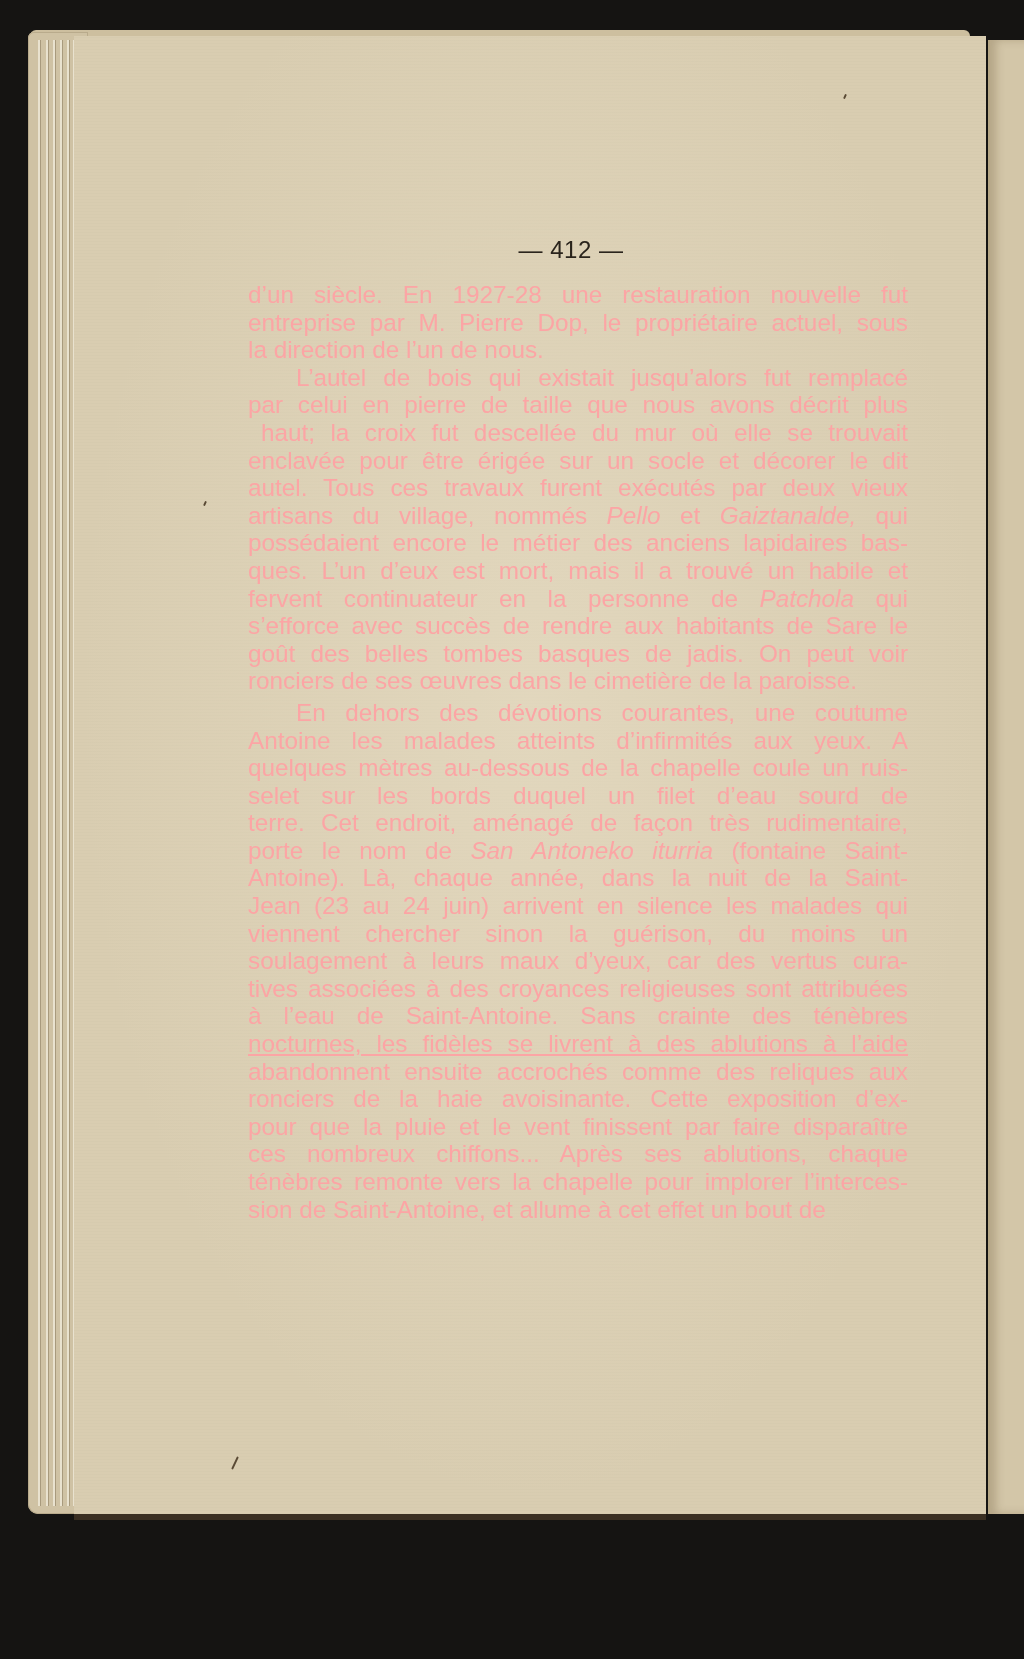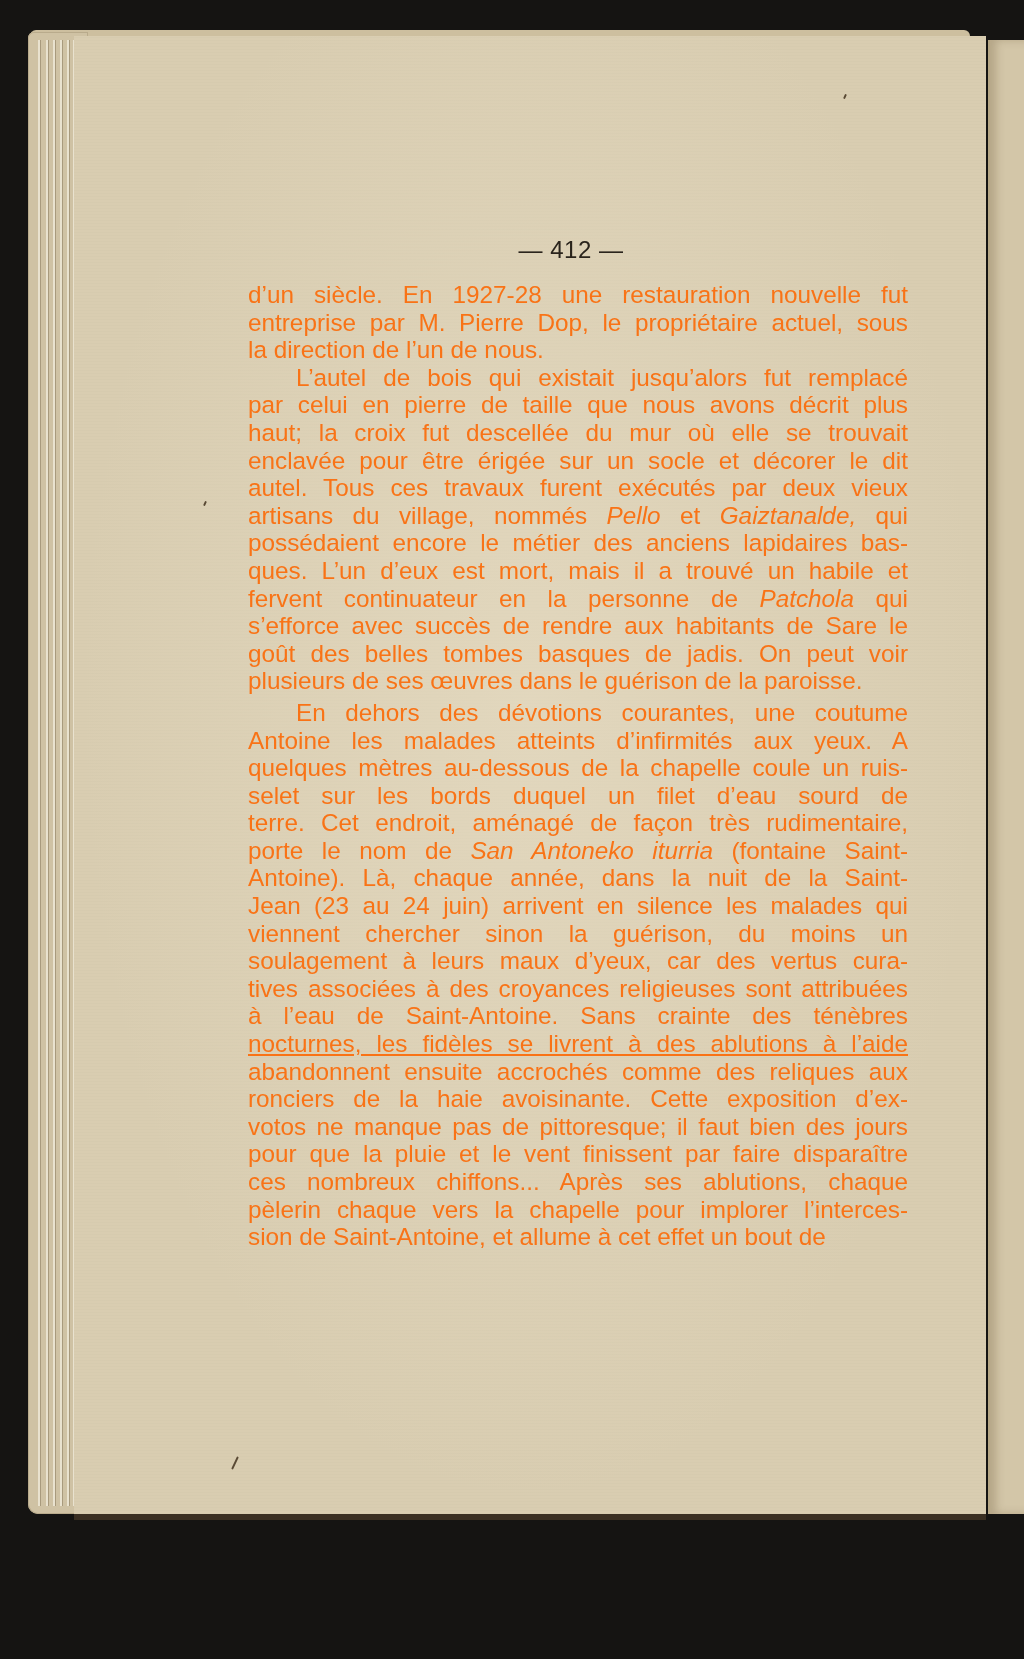--- a/index.html
+++ b/index.html
@@ -38,21 +38,21 @@
   }
   .page-number {
     position: absolute; left: 0; right: 0; top: 236px; text-align: center;
     font-family: "Liberation Sans Narrow", "Liberation Sans", sans-serif;
     font-size: 24px; color: #2a241c; letter-spacing: 0.5px;
     padding-left: 118px; box-sizing: border-box;
   }
   .text-block {
     position: absolute; left: 248px; top: 281px; width: 660px;
     font-family: "Liberation Sans", sans-serif;
-    font-size: 24.3px; line-height: 27.6px; color: #f97316;
+    font-size: 24.3px; line-height: 27.6px; color: #fca5a5;
     font-stretch: condensed;
   }
   .line {
     display: block; white-space: nowrap; text-align: justify; text-align-last: justify;
     transform-origin: left center;
   }
   .line.last { text-align-last: left; }
   .line.indent { padding-left: 48px; }
   .para-gap { height: 4px; }
   .it { font-style: italic; }
@@ -82,47 +82,46 @@
 
 <div class="text-block" id="text-block">
     <div>
       <span class="line" style="display: block;"><span>d’un siècle. En 1927-28 une  restauration nouvelle  fut</span></span>
       <span class="line" style="display: block;"><span>entreprise par M. Pierre Dop, le propriétaire actuel, sous</span></span>
       <span class="line last" style="display: block;"><span>la direction de l’un de nous.</span></span>
     </div>
     <div>
       <span class="line indent" style="display: block;"><span>L’autel de bois qui existait jusqu’alors fut remplacé</span></span>
       <span class="line" style="display: block;"><span>par celui en pierre de taille que nous avons décrit plus</span></span>
-      <span class="line" style="display: block;"><span>haut; la croix fut  descellée du mur où  elle se  trouvait</span></span>
+      <span class="line" style="display: block; margin-left: 13px;"><span>haut; la croix fut  descellée du mur où  elle se  trouvait</span></span>
       <span class="line" style="display: block;"><span>enclavée pour être érigée sur un socle et décorer le dit</span></span>
       <span class="line" style="display: block;"><span>autel. Tous ces travaux furent exécutés par deux vieux</span></span>
       <span class="line" style="display: block;"><span>artisans du village,  nommés </span><span class="it">Pello</span><span> et </span><span class="it">Gaiztanalde,</span><span>  qui</span></span>
       <span class="line" style="display: block;"><span>possédaient encore le métier des anciens lapidaires bas-</span></span>
       <span class="line" style="display: block;"><span>ques. L’un d’eux est mort, mais il a trouvé un habile et</span></span>
       <span class="line" style="display: block;"><span>fervent continuateur en  la personne de  </span><span class="it">Patchola</span><span>  qui</span></span>
       <span class="line" style="display: block;"><span>s’efforce avec succès de rendre aux habitants de Sare le</span></span>
       <span class="line" style="display: block;"><span>goût des belles tombes basques de jadis. On peut voir</span></span>
-      <span class="line last" style="display: block;"><span>plusieurs de ses œuvres dans le guérison de la paroisse.</span></span>
+      <span class="line last" style="display: block;"><span>ronciers de ses œuvres dans le cimetière de la paroisse.</span></span>
     </div>
     <div class="para-gap"></div>
     <div>
       <span class="line indent" style="display: block;"><span>En dehors des dévotions courantes,  une  coutume</span></span>
       <span class="line" style="display: block;"><span>Antoine les malades atteints d’infirmités aux yeux. A</span></span>
       <span class="line" style="display: block;"><span>quelques mètres au-dessous de la chapelle coule un ruis-</span></span>
       <span class="line" style="display: block;"><span>selet sur les bords duquel un filet d’eau sourd de</span></span>
       <span class="line" style="display: block;"><span>terre. Cet endroit, aménagé de façon très rudimentaire,</span></span>
       <span class="line" style="display: block;"><span>porte le nom de </span><span class="it">San Antoneko iturria</span><span> (fontaine  Saint-</span></span>
       <span class="line" style="display: block;"><span>Antoine). Là, chaque année, dans la nuit de la Saint-</span></span>
       <span class="line" style="display: block;"><span>Jean (23 au 24 juin) arrivent en silence les malades qui</span></span>
       <span class="line" style="display: block;"><span>viennent chercher  sinon la  guérison,  du  moins  un</span></span>
       <span class="line" style="display: block;"><span>soulagement à leurs maux d’yeux, car  des vertus  cura-</span></span>
       <span class="line" style="display: block;"><span>tives associées à des croyances religieuses sont attribuées</span></span>
       <span class="line" style="display: block;"><span>à l’eau de Saint-Antoine. Sans  crainte  des  ténèbres</span></span>
       <span class="line" style="display: block; text-decoration: underline;"><span>nocturnes, les fidèles se livrent à des ablutions à l’aide</span></span>
       <span class="line" style="display: block;"><span>abandonnent ensuite accrochés comme des reliques aux</span></span>
       <span class="line" style="display: block;"><span>ronciers de la haie avoisinante.  Cette exposition  d’ex-</span></span>
-      <span class="line" style="display: block;"><span>votos ne manque pas de pittoresque; il faut bien des jours</span></span>
       <span class="line" style="display: block;"><span>pour que la pluie et le vent finissent par faire disparaître</span></span>
       <span class="line" style="display: block;"><span>ces nombreux chiffons...  Après ses ablutions,  chaque</span></span>
-      <span class="line" style="display: block;"><span>pèlerin chaque vers la chapelle pour implorer l’interces-</span></span>
+      <span class="line" style="display: block;"><span>ténèbres remonte vers la chapelle pour implorer l’interces-</span></span>
       <span class="line last" style="display: block;"><span>sion de Saint-Antoine, et allume à cet effet un bout de</span></span>
     </div>
   </div>
 
 </body></html>

